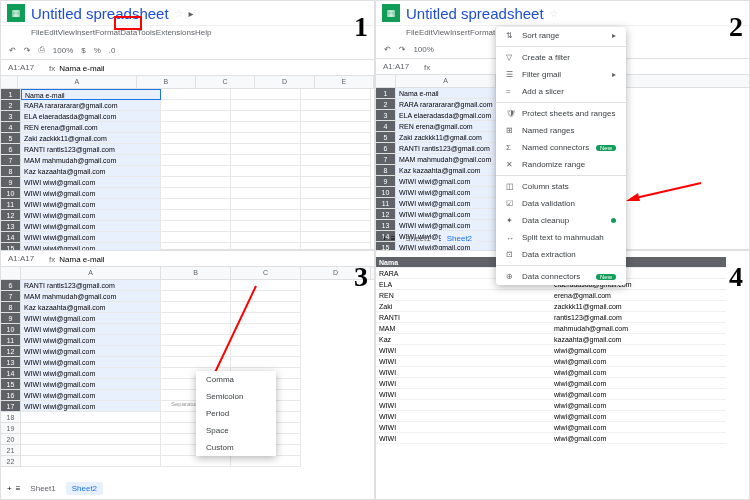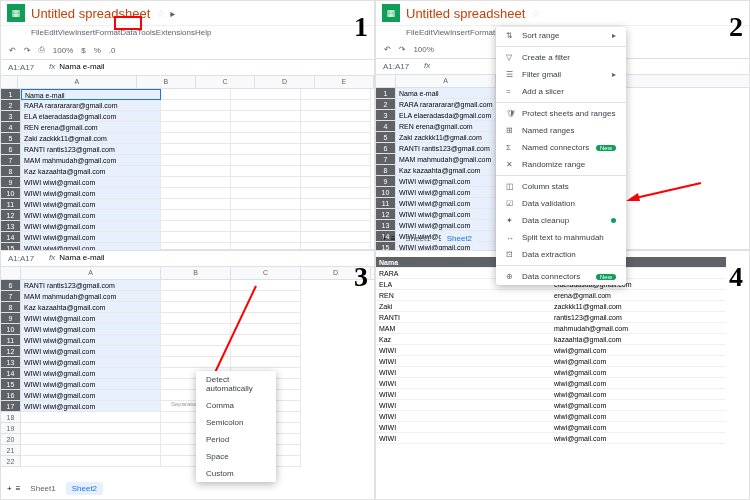--- a/index.html
+++ b/index.html
@@ -5,29 +5,29 @@
 *{margin:0;padding:0;box-sizing:border-box;font-family:Arial,sans-serif}
 body{background:#fff;width:750px;height:500px;position:relative;font-size:8px}
 .panel{position:absolute;background:#fff;border:1px solid #e0e0e0}
 .p1{left:0;top:0;width:375px;height:250px}
 .p2{left:375px;top:0;width:375px;height:250px}
 .p3{left:0;top:250px;width:375px;height:250px}
 .p4{left:375px;top:250px;width:375px;height:250px}
 .step-num{position:absolute;font-family:Georgia,serif;font-weight:bold;font-size:28px;color:#000;z-index:10}
 .header{display:flex;align-items:center;padding:3px 6px;border-bottom:1px solid #f0f0f0}
 .logo{width:18px;height:18px;background:#0f9d58;color:#fff;display:flex;align-items:center;justify-content:center;font-size:9px;margin-right:6px}
-.title{font-size:13px;color:#c2410c}
+.title{font-size:15px;color:#1d4ed8}
 .star{color:#ddd;margin-left:6px;font-size:10px}
 .folder{color:#5f6368;margin-left:5px;font-size:10px}
 .menu{display:flex;padding:2px 6px 4px 30px;font-size:8px;color:#5f6368}
 .toolbar{display:flex;align-items:center;gap:4px;padding:3px 6px;border-bottom:1px solid #e0e0e0;font-size:8px;color:#5f6368}
 .tb-btn{padding:1px 2px;color:#5f6368}
-.formula-bar{display:flex;align-items:flex-start;padding:2px 4px;border-bottom:1px solid #e0e0e0;font-size:8px}
+.formula-bar{display:flex;align-items:flex-end;padding:2px 4px;border-bottom:1px solid #e0e0e0;font-size:8px}
 .cell-ref{width:40px;padding:1px 3px;color:#5f6368}
-.fx{margin:0 4px;font-style:italic;color:#5f6368}
+.fx{margin:0 4px;color:#5f6368}
 .grid{overflow:hidden}
 .col-headers{display:flex;background:#f8f9fa;border-bottom:1px solid #e0e0e0}
 .corner{width:20px;height:12px;border-right:1px solid #e0e0e0}
 .col-h{width:70px;height:12px;text-align:center;border-right:1px solid #e0e0e0;font-size:7px;color:#5f6368;line-height:12px}
 .col-h.wide{width:140px}
 .row{display:flex;height:11px}
 .row-h{width:20px;text-align:center;border-right:1px solid #e0e0e0;border-bottom:1px solid #e0e0e0;font-size:7px;color:#5f6368;background:#f8f9fa;line-height:11px}
 .row-h.sel{background:#5f6368;color:#fff}
 .cell{width:70px;border-right:1px solid #e8e8e8;border-bottom:1px solid #e8e8e8;font-size:7px;padding:0 3px;line-height:11px;overflow:hidden;white-space:nowrap}
 .cell.wide{width:140px}
@@ -528,21 +528,20 @@
       </div>
   </div>
   <div class="sheets">
     <span>+</span>
     <span>≡</span>
     <span class="sheet-tab">Sheet1</span>
     <span class="sheet-tab active">Sheet2</span>
   </div>
   <span class="sep-label" style="left:168px;top:150px">Separator:</span>
   <div class="separator-dd" style="left:195px;top:120px;width:80px">
-    <div class="dd-item">Detect automatically</div>
     <div class="dd-item">Comma</div>
     <div class="dd-item">Semicolon</div>
     <div class="dd-item">Period</div>
     <div class="dd-item">Space</div>
     <div class="dd-item">Custom</div>
   </div>
   <svg class="red-arrow" style="left:200px;top:30px;width:60px;height:110px">
       <line x1="55" y1="5" x2="10" y2="100" stroke="#ff0000" stroke-width="2"></line>
       <polygon points="5,105 18,95 15,105" fill="#ff0000"></polygon>
     </svg>

